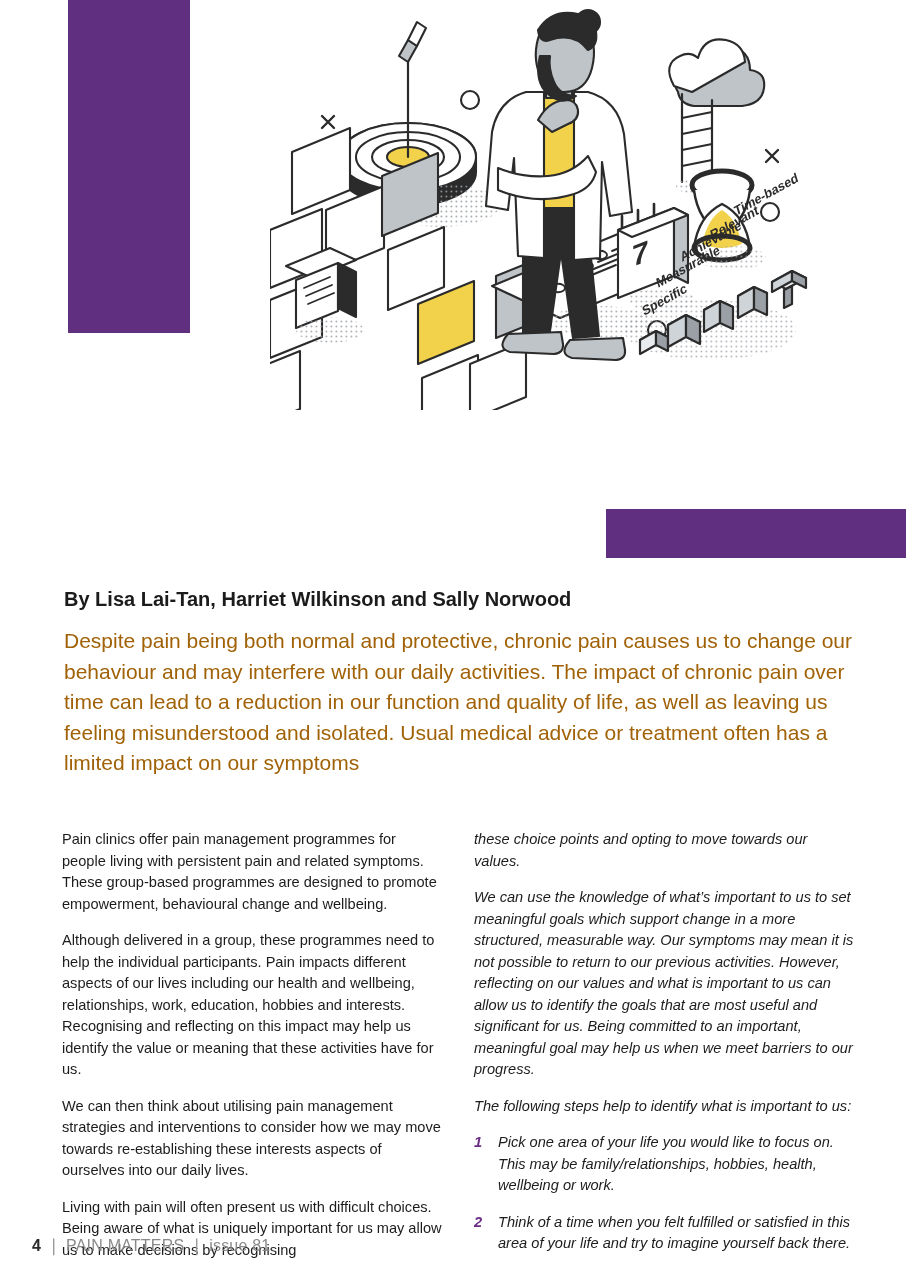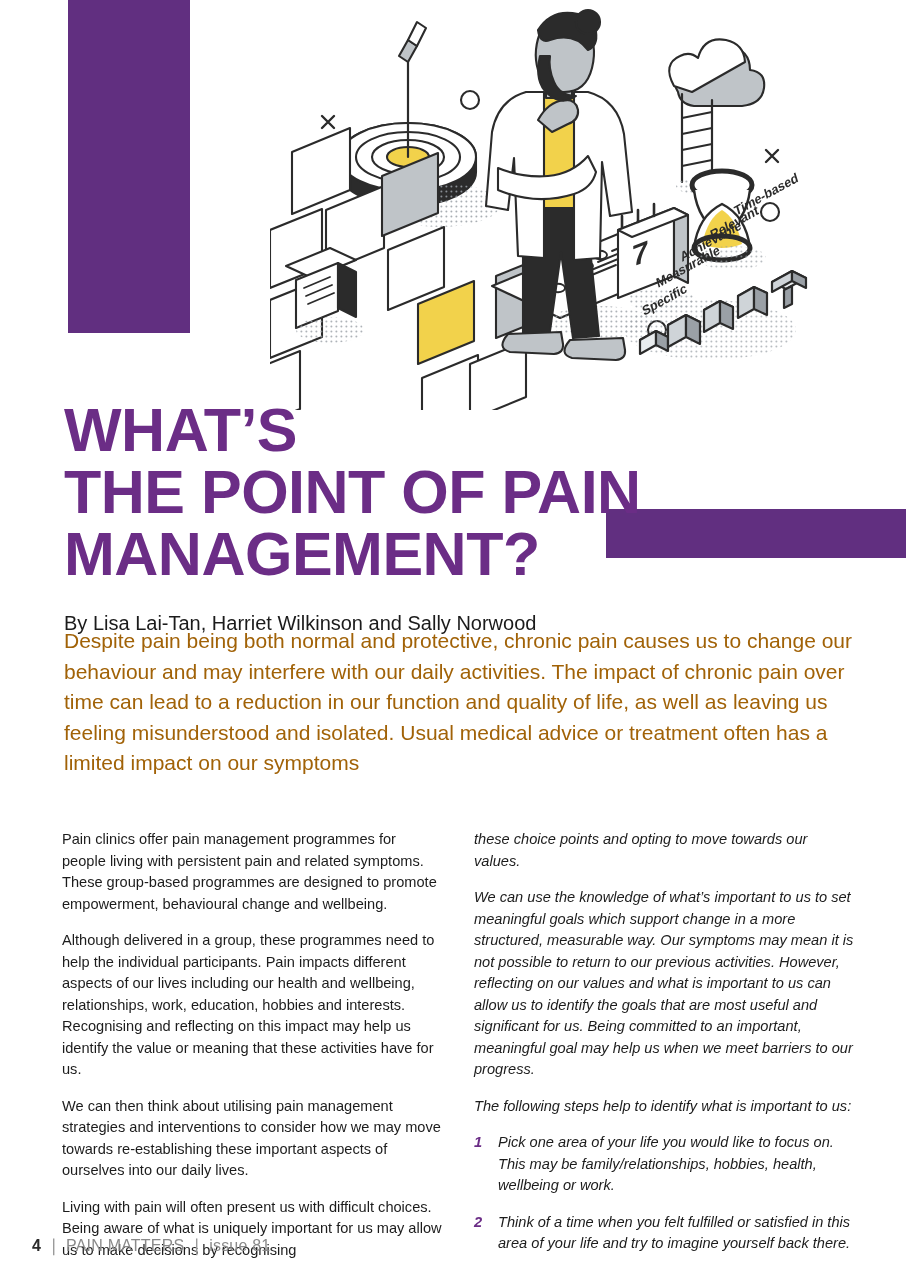--- a/index.html
+++ b/index.html
@@ -57,26 +57,26 @@
     top: 509px;
     width: 302px;
     height: 49px;
     background: #612F80;
   }
 
   
   .byline {
     position: absolute;
     left: 64px;
-    top: 610px;
+    top: 586px;
     width: 780px;
     font-size: 20px;
     line-height: 26px;
     color: #1b1b1b;
-    font-weight: 400;
+    font-weight: 700;
   }
 
   
   .standfirst {
     position: absolute;
     left: 64px;
     top: 626px;
     width: 790px;
     font-size: 21px;
     line-height: 30.5px;
@@ -307,36 +307,31 @@
         <text transform="translate(388,288) rotate(-29) skewX(-12)">Measurable</text>
         <text transform="translate(412,262) rotate(-29) skewX(-12)">Achievable</text>
         <text transform="translate(442,240) rotate(-29) skewX(-12)">Relevant</text>
         <text transform="translate(466,216) rotate(-29) skewX(-12)">Time-based</text>
       </g>
     </svg>
   </div>
 
   <div class="headline-accent-bar"></div>
 
-  <h1 class="headline">
-    <span class="hl-line">WHAT’S</span>
-    <span class="hl-line">THE POINT OF PAIN</span>
-    <span class="hl-line">MANAGEMENT?</span>
-  </h1>
 
   <div class="byline">By Lisa Lai-Tan, Harriet Wilkinson and Sally Norwood</div>
 
   <div class="standfirst">Despite pain being both normal and protective, chronic pain causes us to change our behaviour and may interfere with our daily activities. The impact of chronic pain over time can lead to a reduction in our function and quality of life, as well as leaving us feeling misunderstood and isolated. Usual medical advice or treatment often has a limited impact on our symptoms</div>
 
   <div class="columns">
 
     <div class="col col-left">
       <p>Pain clinics offer pain management programmes for people living with persistent pain and related symptoms. These group-based programmes are designed to promote empowerment, behavioural change and wellbeing.</p>
       <p>Although delivered in a group, these programmes need to help the individual participants. Pain impacts different aspects of our lives including our health and wellbeing, relationships, work, education, hobbies and interests. Recognising and reflecting on this impact may help us identify the value or meaning that these activities have for us.</p>
-      <p>We can then think about utilising pain management strategies and interventions to consider how we may move towards re-establishing these important aspects of ourselves into our daily lives.</p>
+      <p>We can then think about utilising pain management strategies and interventions to consider how we may move towards re-establishing these interests aspects of ourselves into our daily lives.</p>
       <p>Living with pain will often present us with difficult choices. Being aware of what is uniquely important for us may allow us to make decisions by recognising</p>
     </div>
 
     <div class="col col-right">
       <p>these choice points and opting to move towards our values.</p>
       <p>We can use the knowledge of what’s important to us to set meaningful goals which support change in a more structured, measurable way. Our symptoms may mean it is not possible to return to our previous activities. However, reflecting on our values and what is important to us can allow us to identify the goals that are most useful and significant for us. Being committed to an important, meaningful goal may help us when we meet barriers to our progress.</p>
       <p>The following steps help to identify what is important to us:</p>
 
       <ol class="steps">
         <li>

